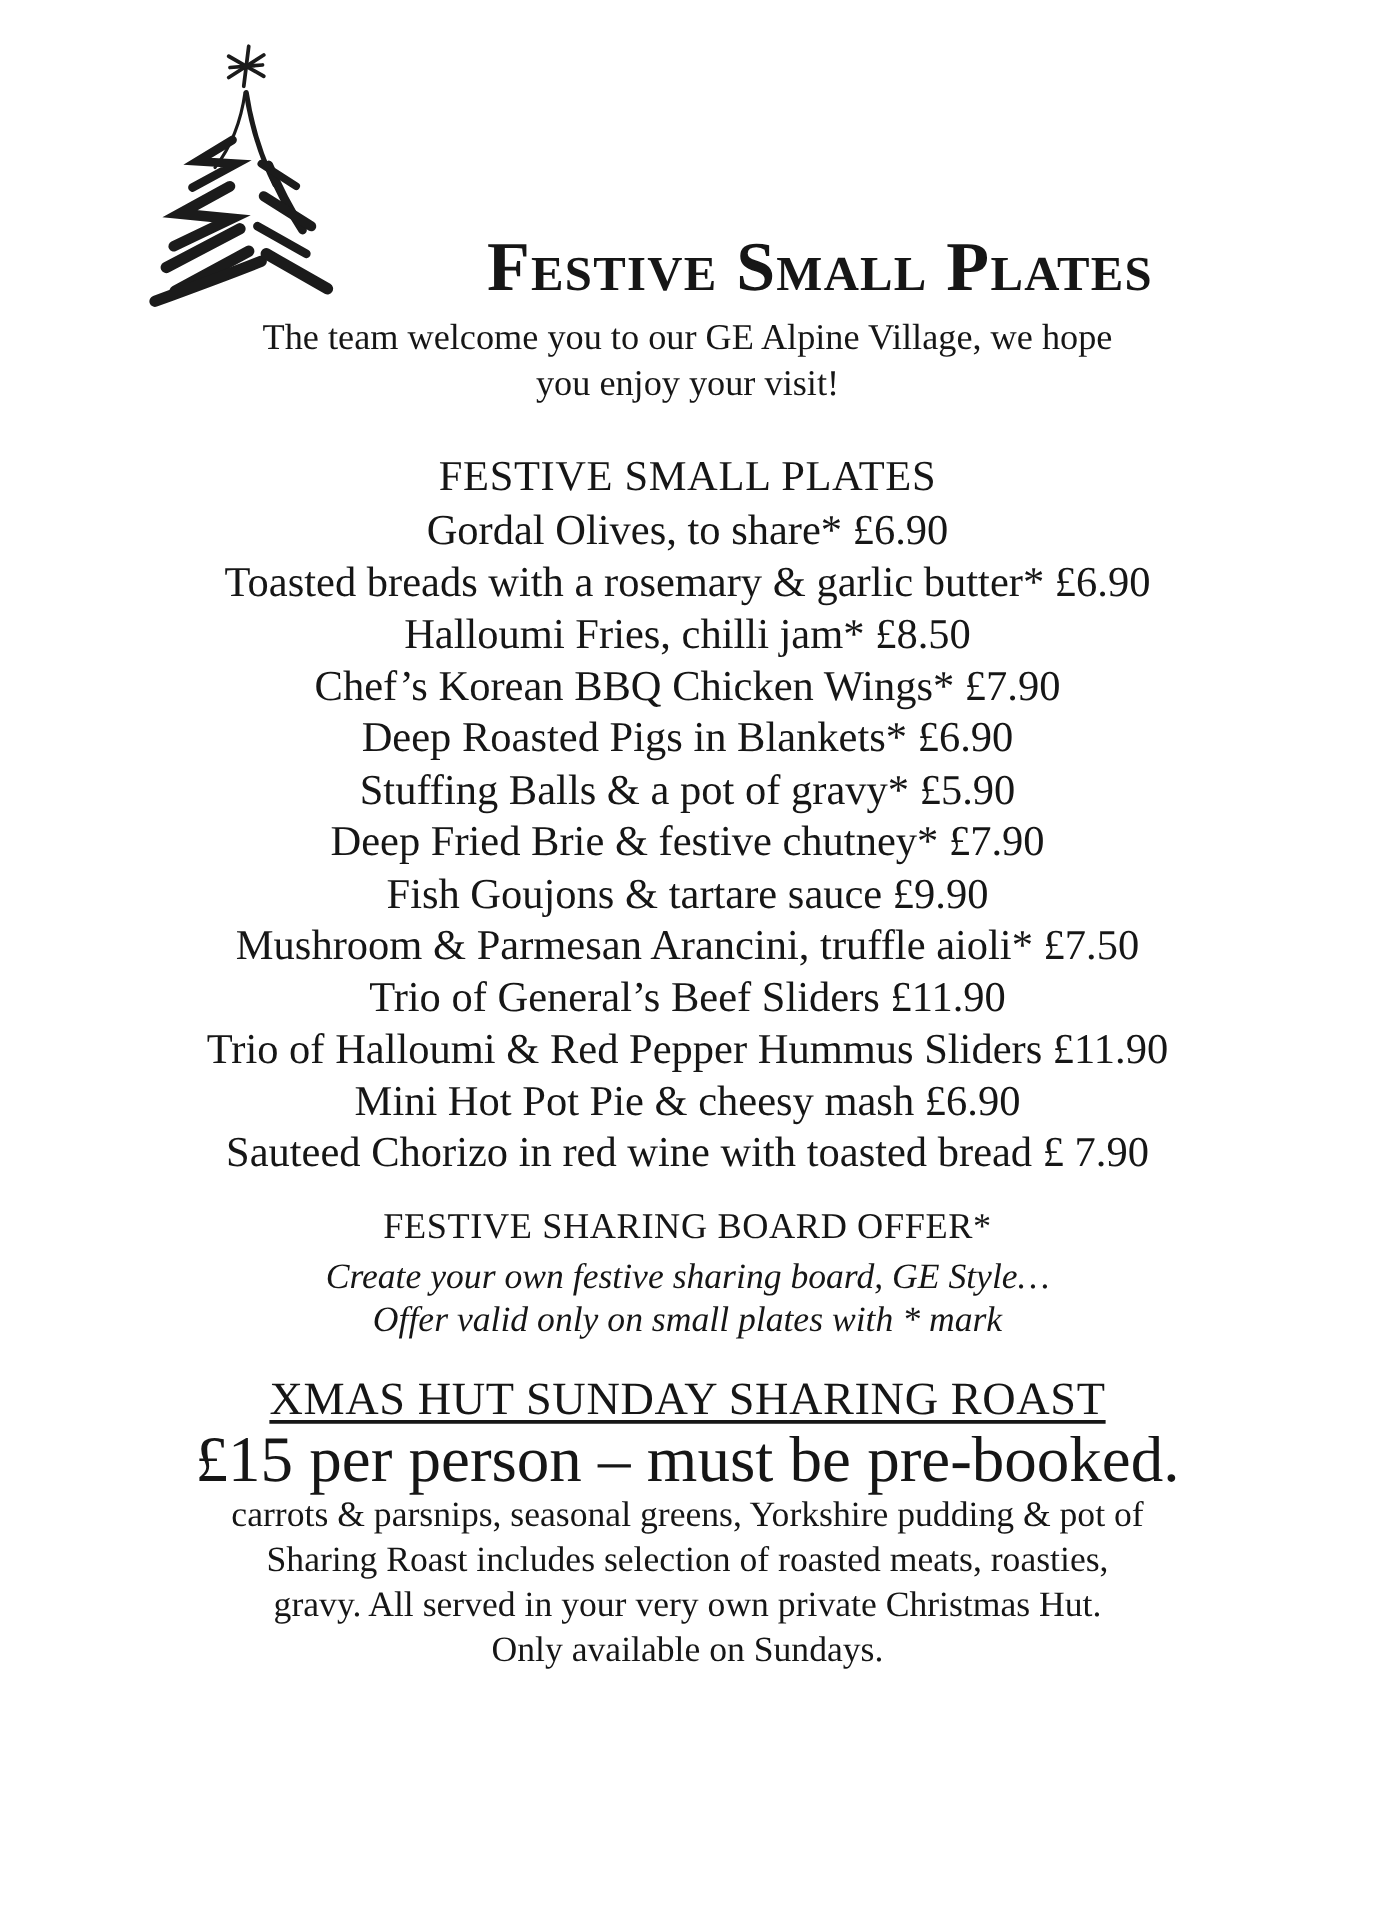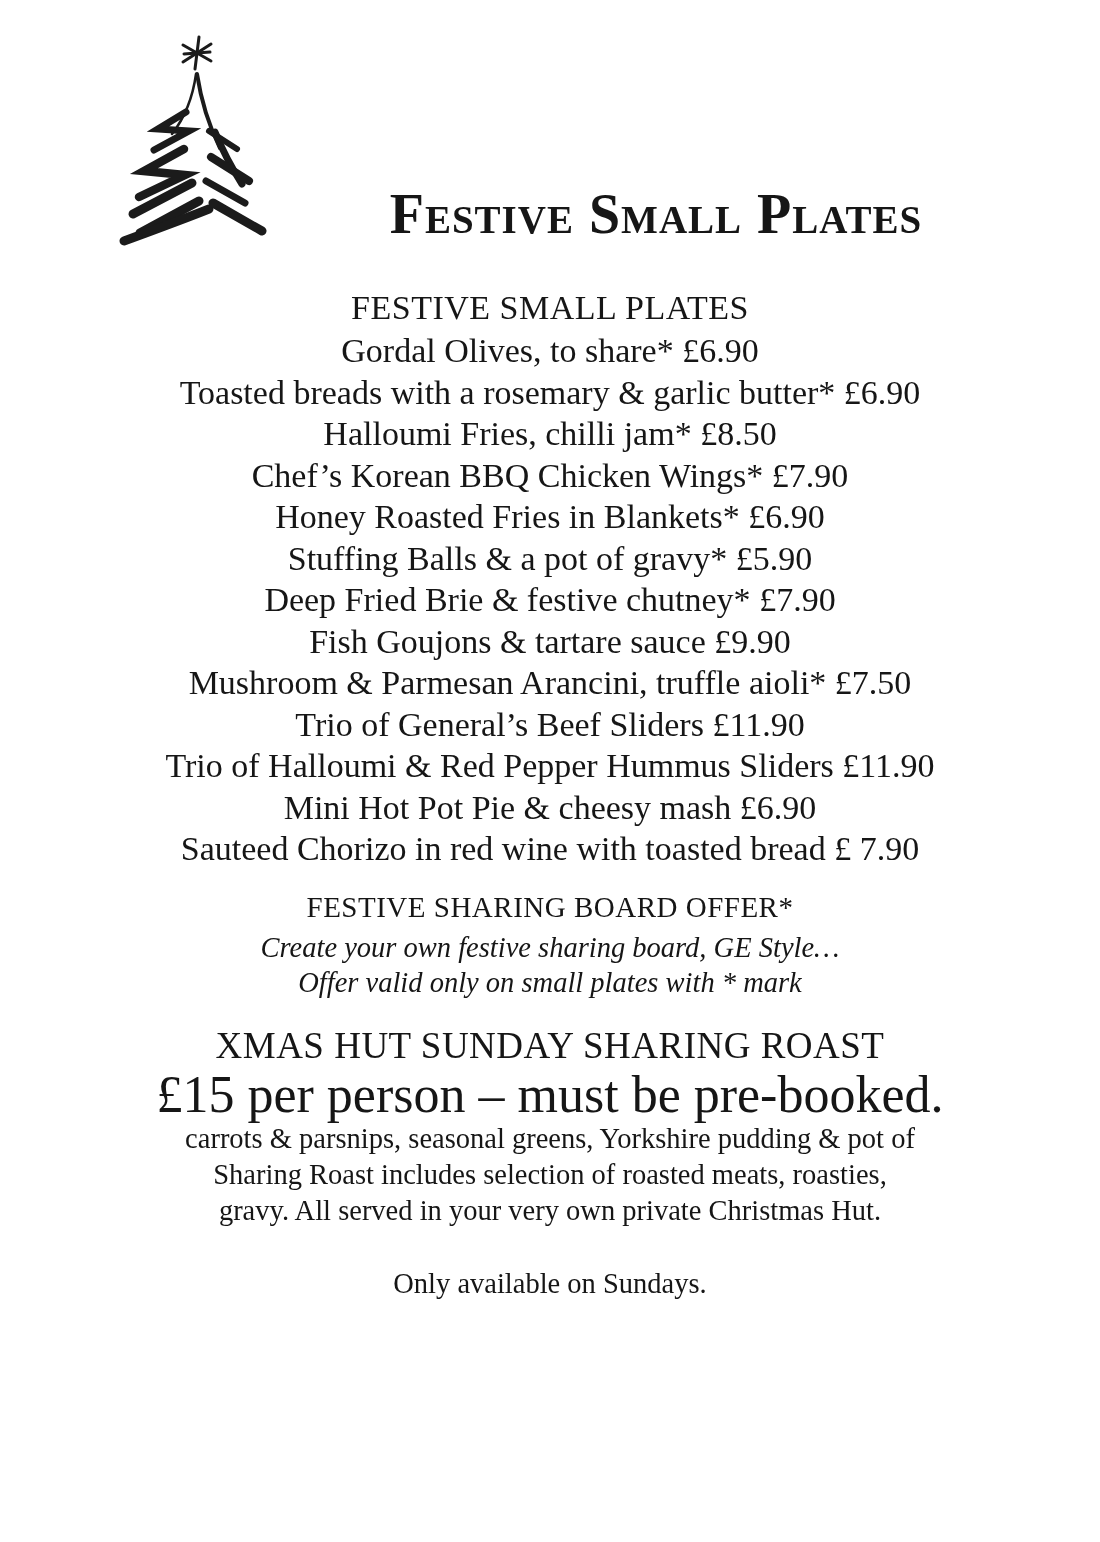--- a/index.html
+++ b/index.html
@@ -62,27 +62,28 @@
   }
   .sb-italic { font-style: italic; font-size: 28.5px; line-height: 35px; }
   .sb-offer { font-size: 36px; line-height: 47px; }
   
   .sr-heading {
     margin-top: 22px;
     font-size: 37px;
     line-height: 47px;
     font-weight: normal;
     display: inline-block;
+    text-decoration: underline;
     text-decoration-thickness: 2.5px;
     text-underline-offset: 5px;
     letter-spacing: 0.5px;
   }
   .sr-price { font-size: 52px; line-height: 52px; }
   .sr-desc { font-size: 28.5px; line-height: 36px; }
-  .sr-avail { font-size: 28.5px; line-height: 36px; margin-top: 37px; }
+  .sr-avail { font-size: 28.5px; line-height: 36px; }
 </style>
 </head>
 <body>
 
 <div class="page">
 
   <div class="header">
     <svg class="tree" viewBox="0 0 175 220" aria-hidden="true">
       <g fill="none" stroke="#1b1b1b" stroke-linecap="round">
 
@@ -105,29 +106,33 @@
 
         <path d="M97,97 L125,115" stroke-width="6"></path>
         <path d="M99,123 L137,147" stroke-width="8"></path>
         <path d="M94,147 L133,169" stroke-width="7"></path>
         <path d="M101,169 L150,197" stroke-width="9"></path>
       </g>
     </svg>
     <div class="main-title">Festive Small Plates</div>
   </div>
 
+  <div class="welcome">
+    <div>The team welcome you to our GE Alpine Village, we hope</div>
+    <div>you enjoy your visit!</div>
+  </div>
 
   <div>
     <div class="sp-heading">FESTIVE SMALL PLATES</div>
     <div class="items">
       <div class="item"><span>Gordal Olives, to share*</span> <span>£6.90</span></div>
       <div class="item"><span>Toasted breads with a rosemary &amp; garlic butter*</span> <span>£6.90</span></div>
       <div class="item"><span>Halloumi Fries, chilli jam*</span> <span>£8.50</span></div>
       <div class="item"><span>Chef’s Korean BBQ Chicken Wings*</span> <span>£7.90</span></div>
-      <div class="item"><span>Honey Roasted Fries in Blankets*</span> <span>£6.90</span></div>
+      <div class="item"><span>Deep Roasted Pigs in Blankets*</span> <span>£6.90</span></div>
       <div class="item"><span>Stuffing Balls &amp; a pot of gravy*</span> <span>£5.90</span></div>
       <div class="item"><span>Deep Fried Brie &amp; festive chutney*</span> <span>£7.90</span></div>
       <div class="item"><span>Fish Goujons &amp; tartare sauce</span> <span>£9.90</span></div>
       <div class="item"><span>Mushroom &amp; Parmesan Arancini, truffle aioli*</span> <span>£7.50</span></div>
       <div class="item"><span>Trio of General’s Beef Sliders</span> <span>£11.90</span></div>
       <div class="item"><span>Trio of Halloumi &amp; Red Pepper Hummus Sliders</span> <span>£11.90</span></div>
       <div class="item"><span>Mini Hot Pot Pie &amp; cheesy mash</span> <span>£6.90</span></div>
       <div class="item"><span>Sauteed Chorizo in red wine with toasted bread</span> <span>£ 7.90</span></div>
     </div>
   </div>

